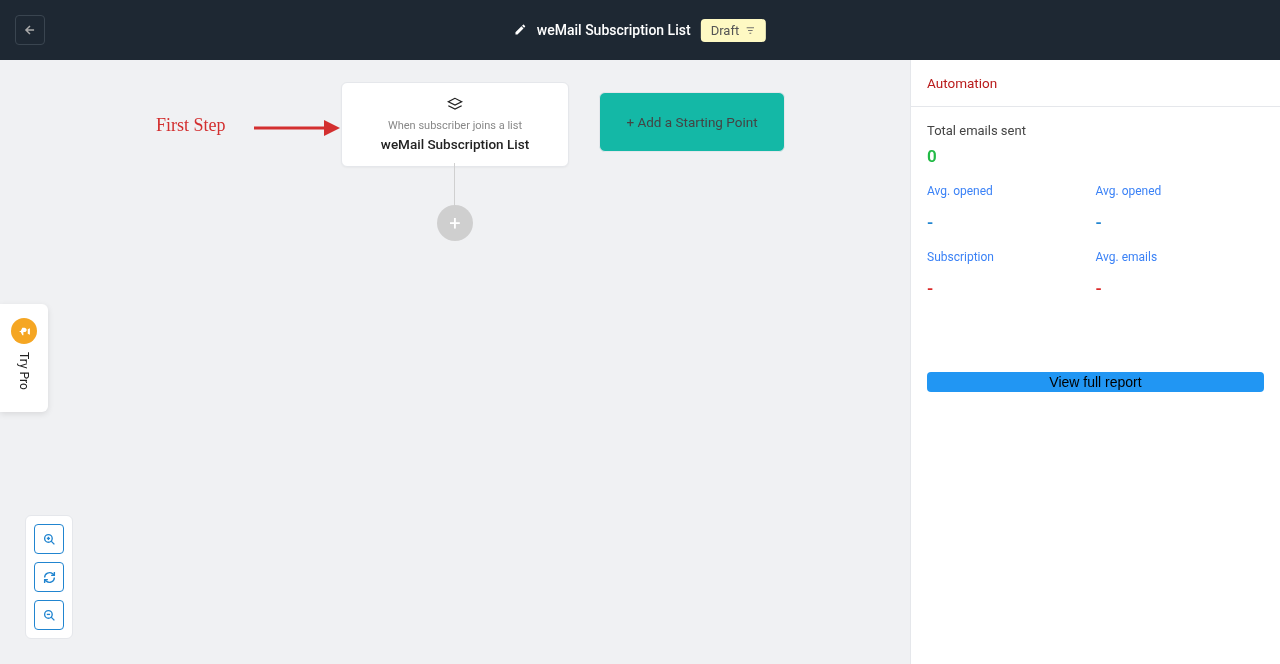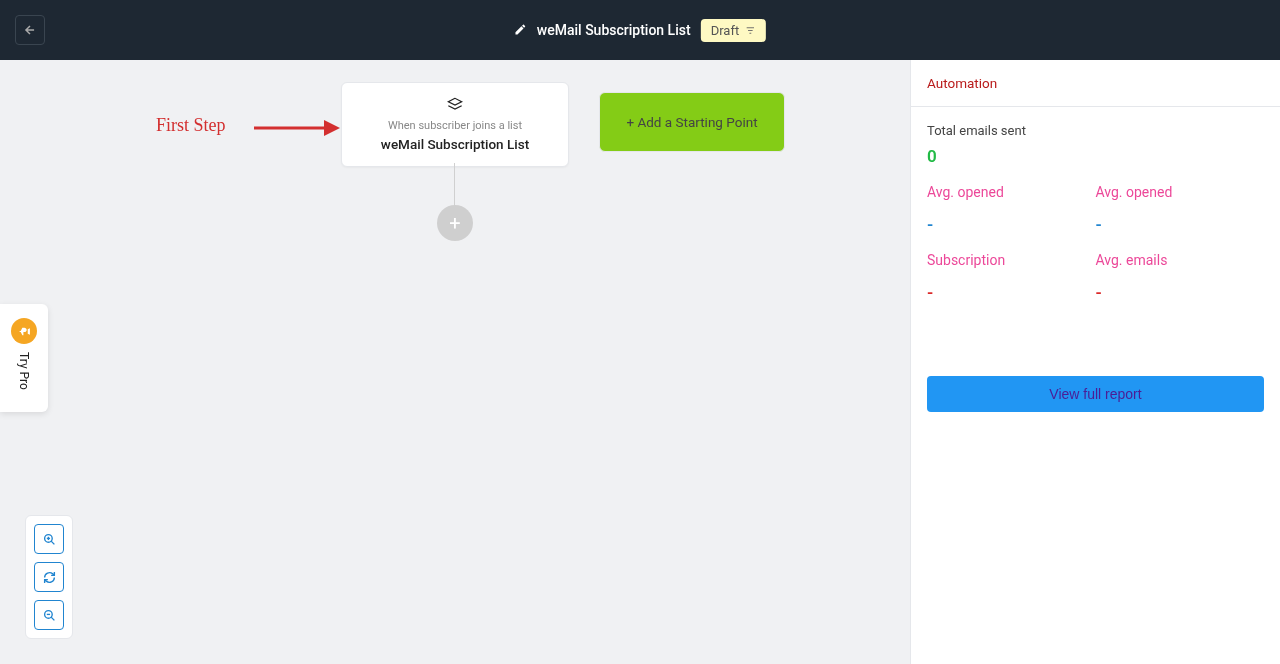--- a/index.html
+++ b/index.html
@@ -97,21 +97,21 @@
       color: #222;
       font-size: 13.5px;
       font-weight: 500;
     }
     .add-starting {
       position: absolute;
       left: 599px;
       top: 32px;
       width: 186px;
       height: 60px;
-      background: #84cc16;
+      background: #14b8a6;
       border: 1px solid #e5e7eb;
       border-radius: 6px;
       display: flex;
       align-items: center;
       justify-content: center;
       color: #444;
       font-size: 13.5px;
       cursor: pointer;
     }
     .connector-line {
@@ -167,41 +167,41 @@
       margin-bottom: 18px;
     }
     .stat-row {
       display: flex;
       margin-bottom: 18px;
     }
     .stat-col {
       flex: 1;
     }
     .stat-col-label {
-      color: #ec4899;
-      font-size: 14px;
+      color: #3b82f6;
+      font-size: 12px;
       margin-bottom: 14px;
     }
     .stat-blue {
       color: #2185d0;
       font-size: 17px;
       font-weight: 600;
     }
     .stat-red {
       color: #db2828;
       font-size: 17px;
       font-weight: 600;
     }
     .view-report-btn {
       width: calc(100% - 32px);
       margin: 40px 16px 0;
       background: #2196f3;
-      color: #4c1d95;
+      color: #000000;
       border: none;
-      padding: 10px;
+      padding: 2px;
       border-radius: 4px;
       font-size: 14px;
       cursor: pointer;
     }
     .try-pro {
       position: absolute;
       left: 0;
       top: 304px;
       width: 48px;
       height: 108px;

